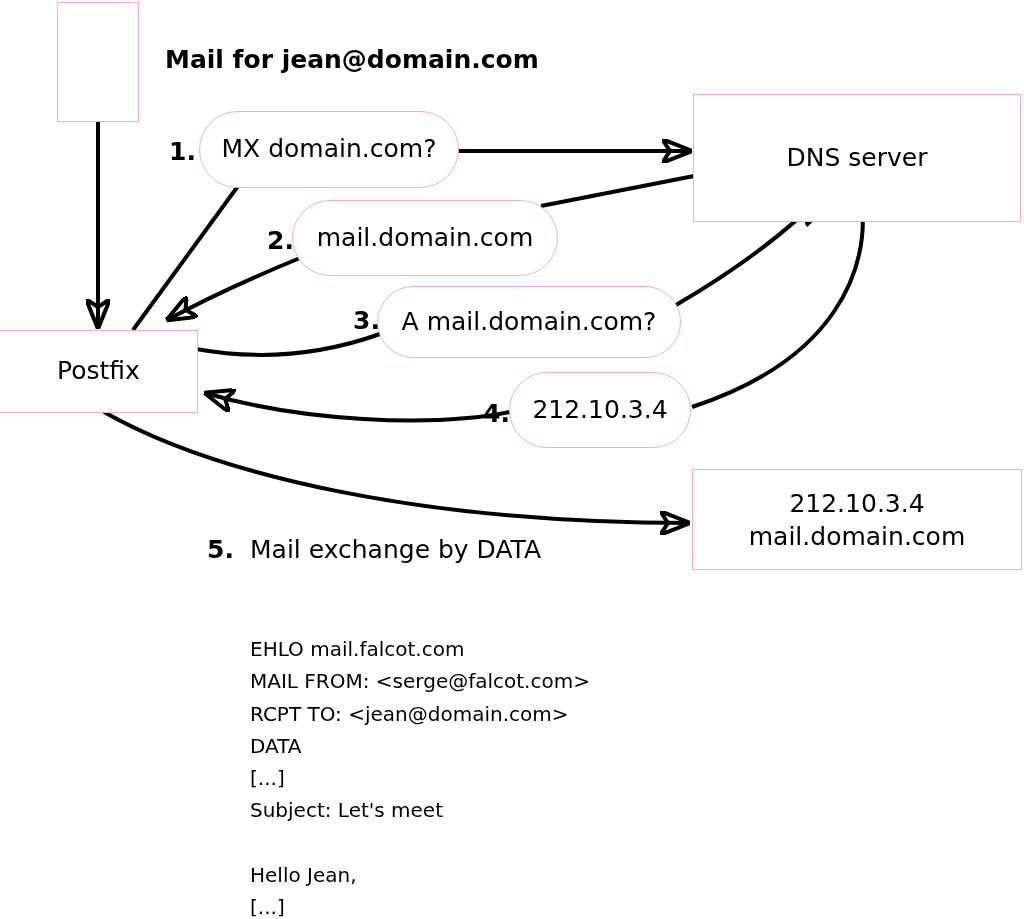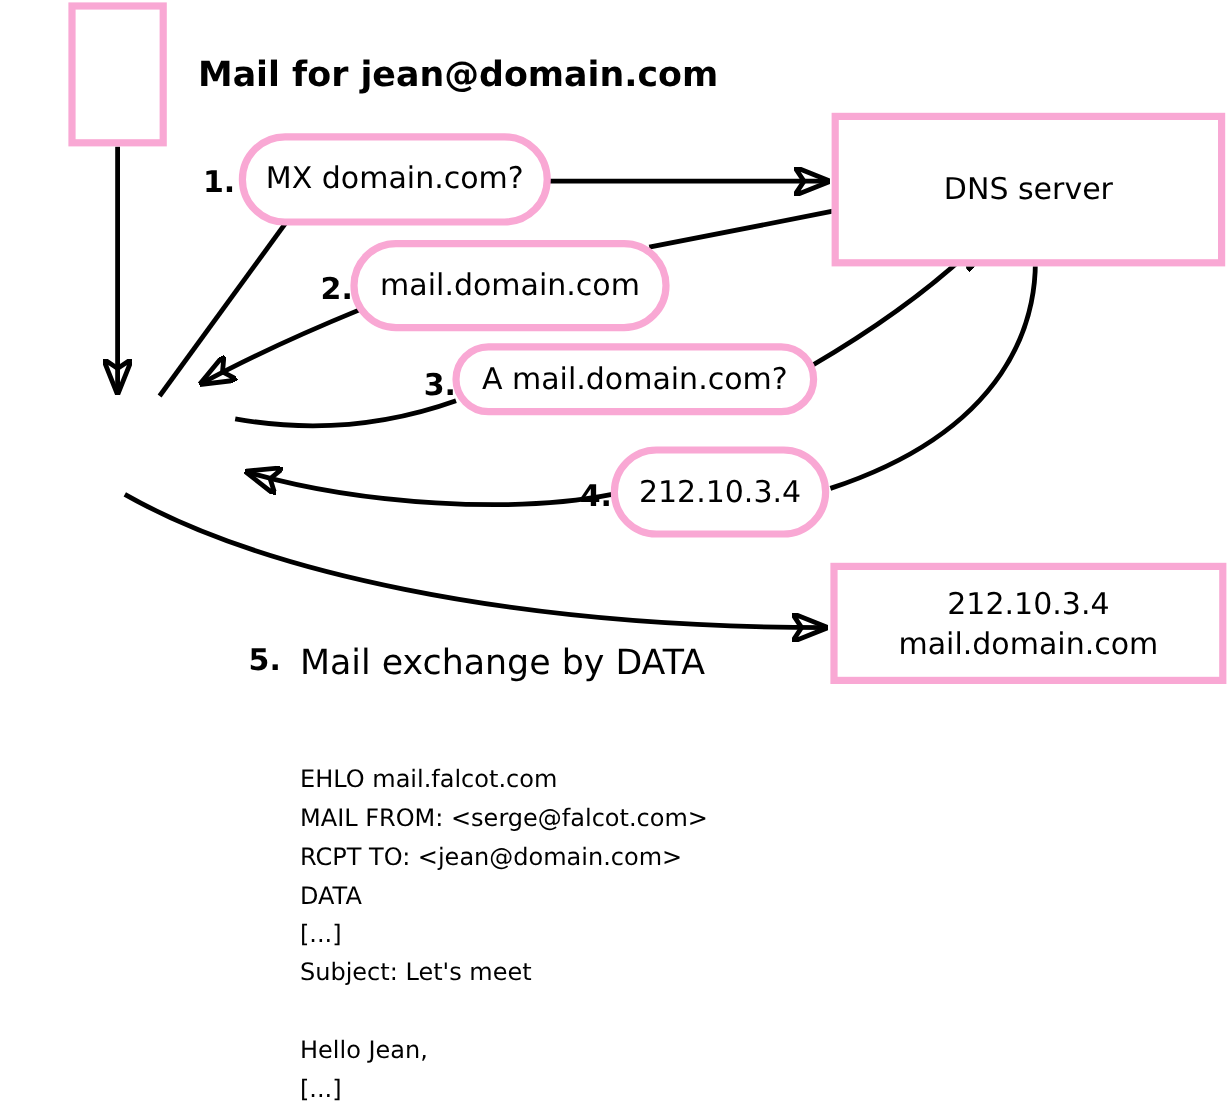--- a/index.html
+++ b/index.html
@@ -8,32 +8,32 @@
     width:1024px;height:919px;
     background:#ffffff;
     font-family:"DejaVu Sans","Liberation Sans",sans-serif;
     color:#000000;
     overflow:hidden;
   }
   .connectors{position:absolute;left:0;top:0;width:1024px;height:919px;z-index:1;}
   .connectors path{stroke:#000000;stroke-width:4;fill:none;}
   .node{
     position:absolute;z-index:2;
-    border:6px solid #f9a8d4;background:#ffffff;
+    border:1px solid #f9a8d4;background:#ffffff;
     display:flex;align-items:center;justify-content:center;
     font-size:25px;line-height:1.3;
     box-sizing:border-box;text-align:center;
   }
   .pill{border-radius:39px;}
   .step-num{
     position:absolute;z-index:3;
     font-size:25px;font-weight:bold;
     text-align:right;
   }
-  .free-label{position:absolute;z-index:3;font-size:29px;white-space:nowrap;}
+  .free-label{position:absolute;z-index:3;font-size:25px;white-space:nowrap;}
   .smtp-block{
     position:absolute;z-index:3;
     font-size:20px;line-height:32.3px;
     white-space:pre;
     margin-top:36px;
   }
 </style>
 </head>
 <body>
 
@@ -52,37 +52,40 @@
     <path d="M 300 258 Q 222 290 167 320" marker-end="url(#arrow)"></path>
     <path d="M 196 349 Q 290 366 380 334"></path>
     <path d="M 676 305 Q 765 253 820 198" marker-end="url(#arrow)"></path>
     <path d="M 861 193 C 872 270 835 360 692 407"></path>
     <path d="M 510 412 C 430 428 300 421 205 393" marker-end="url(#arrow)"></path>
     <path d="M 104 412 C 215 475 420 523 689 523" marker-end="url(#arrow)"></path>
   </svg>
 
   <div class="node" style="left:57px;top:2px;width:82px;height:120px;"></div>
 
+  <div class="node" style="left:-1px;top:330px;width:199px;height:83px;">
+    <span>Postfix</span>
+  </div>
 
   <div class="node" style="left:693px;top:94px;width:328px;height:128px;">
     <span>DNS server</span>
   </div>
 
   <div class="node" style="left:692px;top:469px;width:330px;height:101px;flex-direction:column;line-height:33px;">
     <span>212.10.3.4</span>
     <span>mail.domain.com</span>
   </div>
 
   <div class="node pill" style="left:199px;top:111px;width:260px;height:77px;">
     <span>MX domain.com?</span>
   </div>
   <div class="node pill" style="left:292px;top:200px;width:266px;height:76px;">
     <span>mail.domain.com</span>
   </div>
-  <div class="node pill" style="left:377px;top:286px;width:304px;height:60px;">
+  <div class="node pill" style="left:377px;top:286px;width:304px;height:72px;">
     <span>A mail.domain.com?</span>
   </div>
   <div class="node pill" style="left:509px;top:372px;width:182px;height:76px;">
     <span>212.10.3.4</span>
   </div>
 
   <span class="step-num" style="left:158px;top:137px;width:38px;">1.</span>
   <span class="step-num" style="left:256px;top:226px;width:38px;">2.</span>
   <span class="step-num" style="left:342px;top:306px;width:38px;">3.</span>
   <span class="step-num" style="left:472px;top:399px;width:38px;">4.</span>

